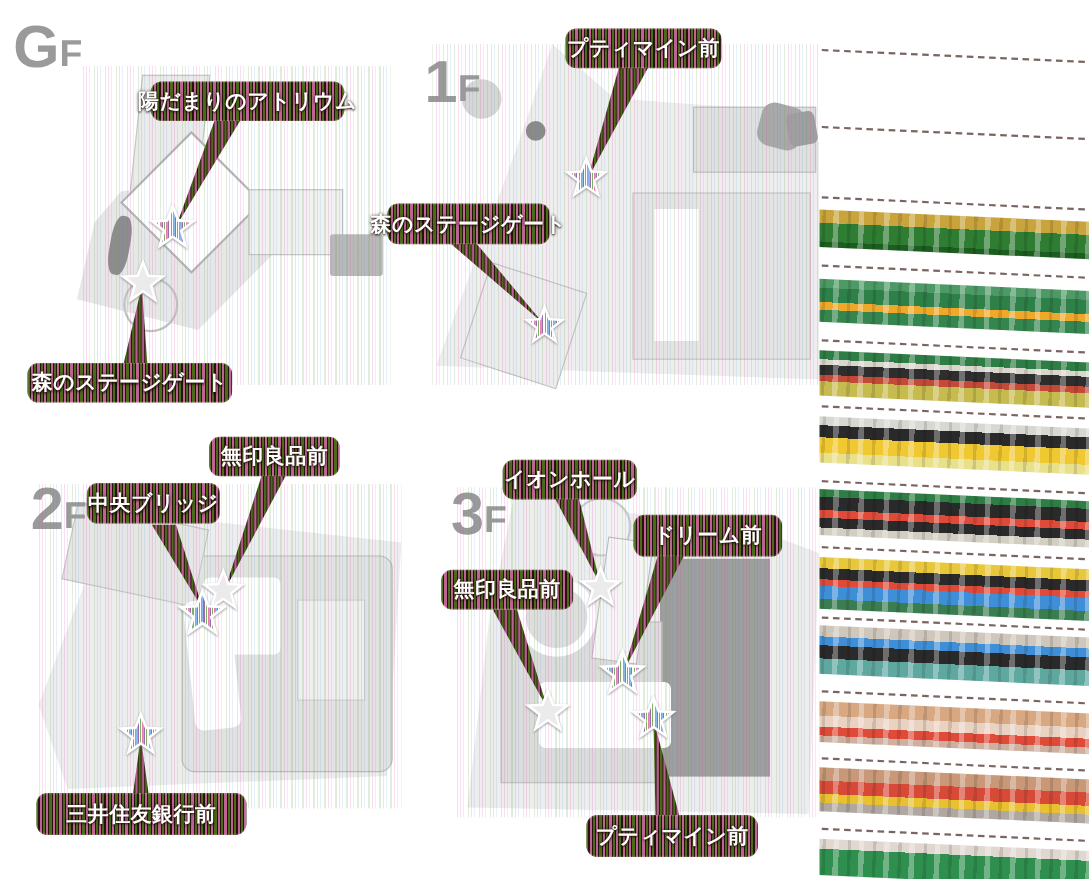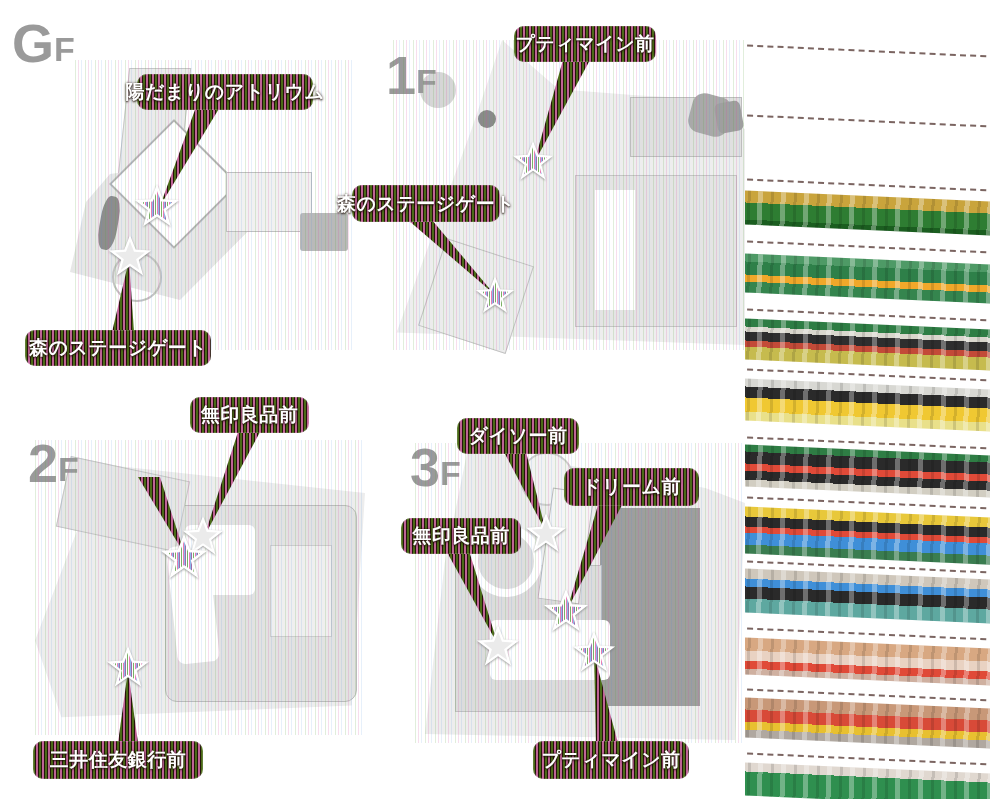--- a/index.html
+++ b/index.html
@@ -180,23 +180,24 @@
   <div class="star" style="left:572px;top:631px;width:44px;height:44px">
       <div class="so"></div>
       <div class="si"></div>
     </div>
 
   <div class="bubble" style="left:137px;top:74px;width:176px;height:36px">陽だまりのアトリウム</div>
   <div class="bubble" style="left:25px;top:330px;width:186px;height:36px">森のステージゲート</div>
   <div class="bubble" style="left:514px;top:26px;width:142px;height:36px">プティマイン前</div>
   <div class="bubble" style="left:352px;top:185px;width:148px;height:37px">森のステージゲート</div>
   <div class="bubble" style="left:190px;top:397px;width:119px;height:36px">無印良品前</div>
-  <div class="bubble" style="left:33px;top:741px;width:170px;height:38px">三井住友銀行前</div>
-  <div class="bubble" style="left:457px;top:418px;width:122px;height:36px">ダイソー前</div>
-  <div class="bubble" style="left:564px;top:468px;width:135px;height:38px">ドリーム前</div>
+  <div class="bubble" style="left:79px;top:439px;width:121px;height:37px">中央ブリッジ</div>
+  <div class="bubble" style="left:33px;top:721px;width:191px;height:38px">三井住友銀行前</div>
+  <div class="bubble" style="left:457px;top:418px;width:122px;height:36px">イオンホール</div>
+  <div class="bubble" style="left:576px;top:468px;width:135px;height:38px">ドリーム前</div>
   <div class="bubble" style="left:401px;top:518px;width:120px;height:36px">無印良品前</div>
   <div class="bubble" style="left:533px;top:741px;width:156px;height:38px">プティマイン前</div>
 
   <div id="glitch-panel">
       <div class="dash-row" style="top: 44px;"></div>
       <div class="dash-row" style="top: 114px;"></div>
       <div class="dash-row" style="top: 178px;"></div>
       <div class="dash-row" style="top: 240px;"></div>
       <div class="dash-row" style="top: 308px;"></div>
       <div class="dash-row" style="top: 368px;"></div>

